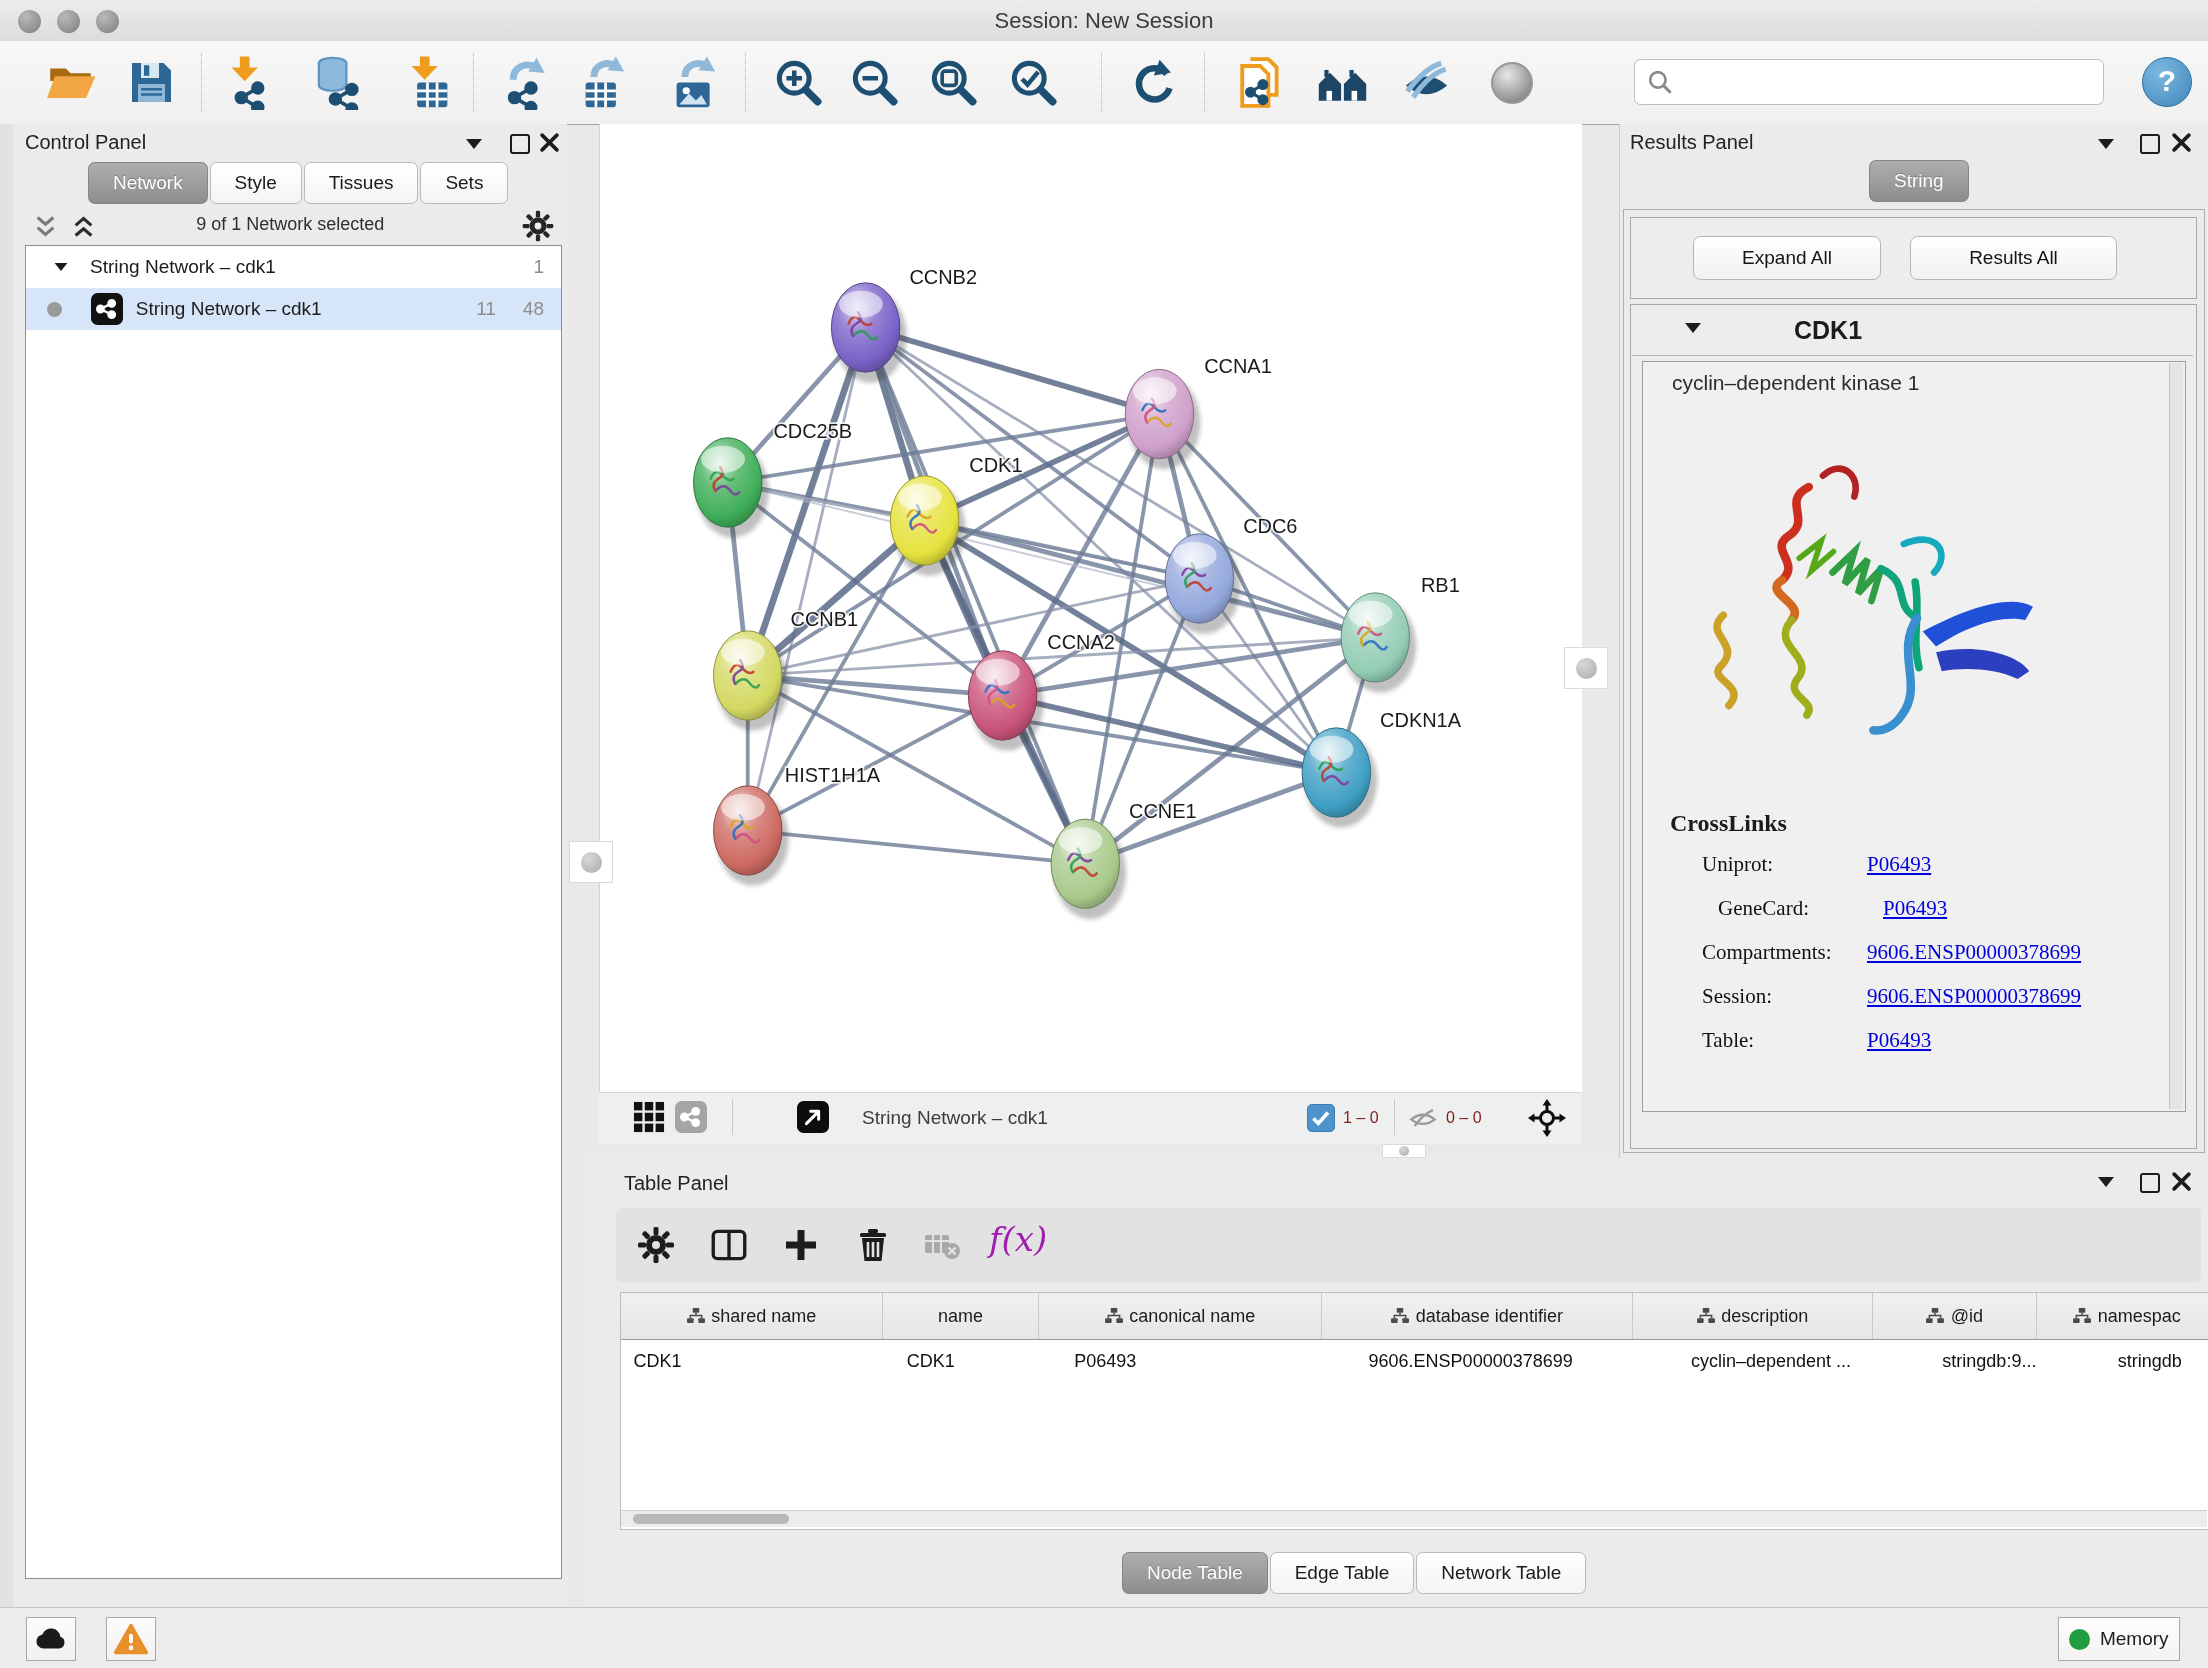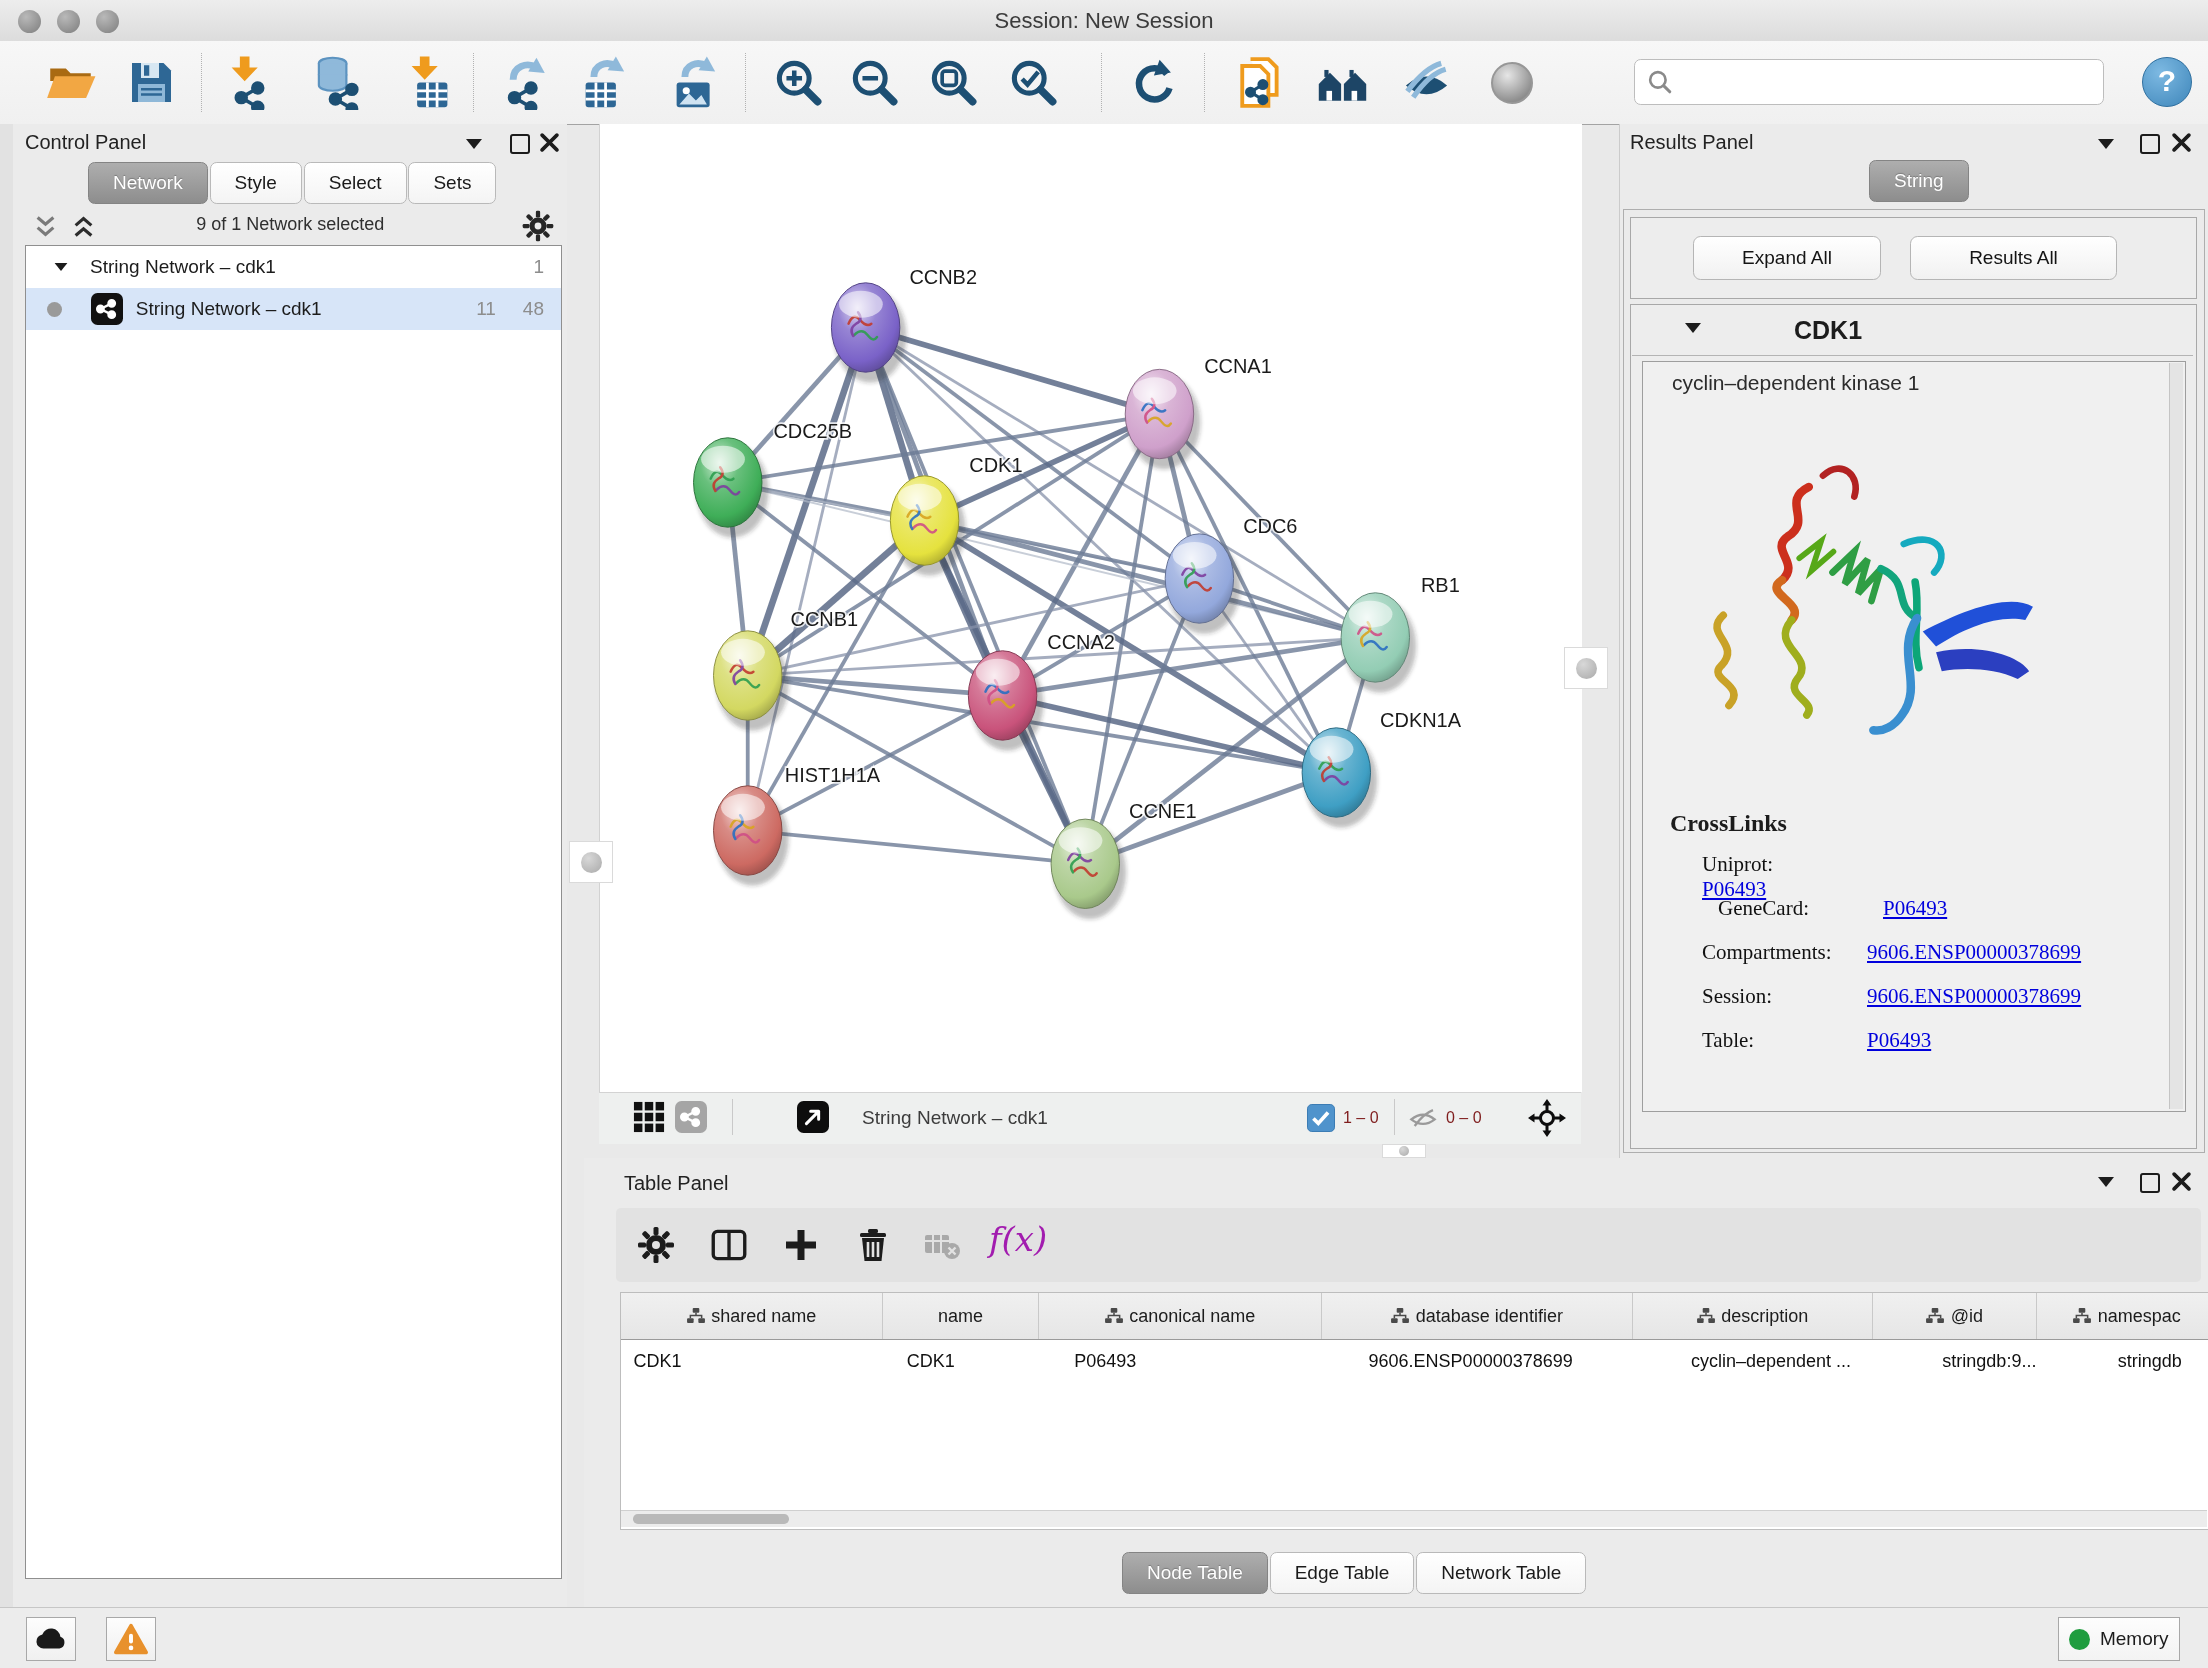--- a/index.html
+++ b/index.html
@@ -251,21 +251,21 @@
 
 <div class="abs left-strip"></div>
 <div class="abs control-panel"></div>
 <div class="abs panel-title" style="left:25px;top:131px">Control Panel</div>
 <div class="abs tri-down" style="left:466px;top:139px"></div>
 <div class="abs float-sq" style="left:510px;top:134px"></div>
 <svg class="abs" style="left:540px;top:133px" width="19" height="19" viewBox="0 0 18 18">
     <path d="M2 2l14 14M16 2L2 16" stroke="#1c1c1c" stroke-width="3.4" stroke-linecap="round"></path>
   </svg>
 
-<div class="abs" style="left:88px;top:162px" id="control-tabs"><div class="tab selected">Network</div><div class="tab">Style</div><div class="tab">Select</div><div class="tab">Sets</div></div>
+<div class="abs" style="left:88px;top:162px" id="control-tabs"><div class="tab selected">Network</div><div class="tab">Style</div><div class="tab">Tissues</div><div class="tab">Sets</div></div>
 
 <div class="abs cp-subheader">9 of 1 Network selected</div>
 <svg class="abs" style="left:32px;top:213px" width="27" height="27" viewBox="0 0 24 24">
     <path d="M5 4l7 6 7-6M5 13l7 6 7-6" stroke="#7a7a7a" stroke-width="2.8" fill="none"></path>
   </svg>
 <svg class="abs" style="left:70px;top:213px" width="27" height="27" viewBox="0 0 24 24">
     <path d="M5 20l7-6 7 6M5 11l7-6 7 6" stroke="#2c2c2c" stroke-width="2.8" fill="none"></path>
   </svg>
 <svg class="abs" style="left:521px;top:209px" width="34" height="34" viewBox="0 0 40 40">
     <g fill="#262626">
@@ -642,21 +642,21 @@
     <path d="M250 120 C285 105 300 130 282 150" stroke="#15aabf" stroke-width="7"></path>
     <path d="M262 160 C268 190 258 220 266 250" stroke="#0ca678" stroke-width="8"></path>
     <path d="M264 198 C240 235 272 268 248 300 C240 312 228 318 218 316" stroke="#3a8fd0" stroke-width="9"></path>
   </g>
   <path d="M270 212 C315 188 362 172 386 186 L378 200 C350 194 314 208 284 228 Z" fill="#2050d8"></path>
   <path d="M284 234 C330 224 372 238 382 254 L370 262 C344 250 312 250 290 254 Z" fill="#2b3fc0"></path>
 </svg>
 
 <div class="abs serif" style="left:1670px;top:810px;font-size:24px;font-weight:bold">CrossLinks</div>
 <div class="abs" style="left:1702px;top:852px" id="crosslinks">
-    <div style="display: flex; height: 44px; align-items: baseline; flex-direction: column;">
+    <div style="display: flex; height: 44px; align-items: baseline;">
       <span class="xlabel" style="width: 165px;">Uniprot:</span>
       <a class="xlink" href="#">P06493</a>
     </div>
     <div style="display: flex; height: 44px; align-items: baseline;">
       <span class="xlabel" style="width: 165px; margin-left: 16px;">GeneCard:</span>
       <a class="xlink" href="#">P06493</a>
     </div>
     <div style="display: flex; height: 44px; align-items: baseline;">
       <span class="xlabel" style="width: 165px;">Compartments:</span>
       <a class="xlink" href="#">9606.ENSP00000378699</a>

